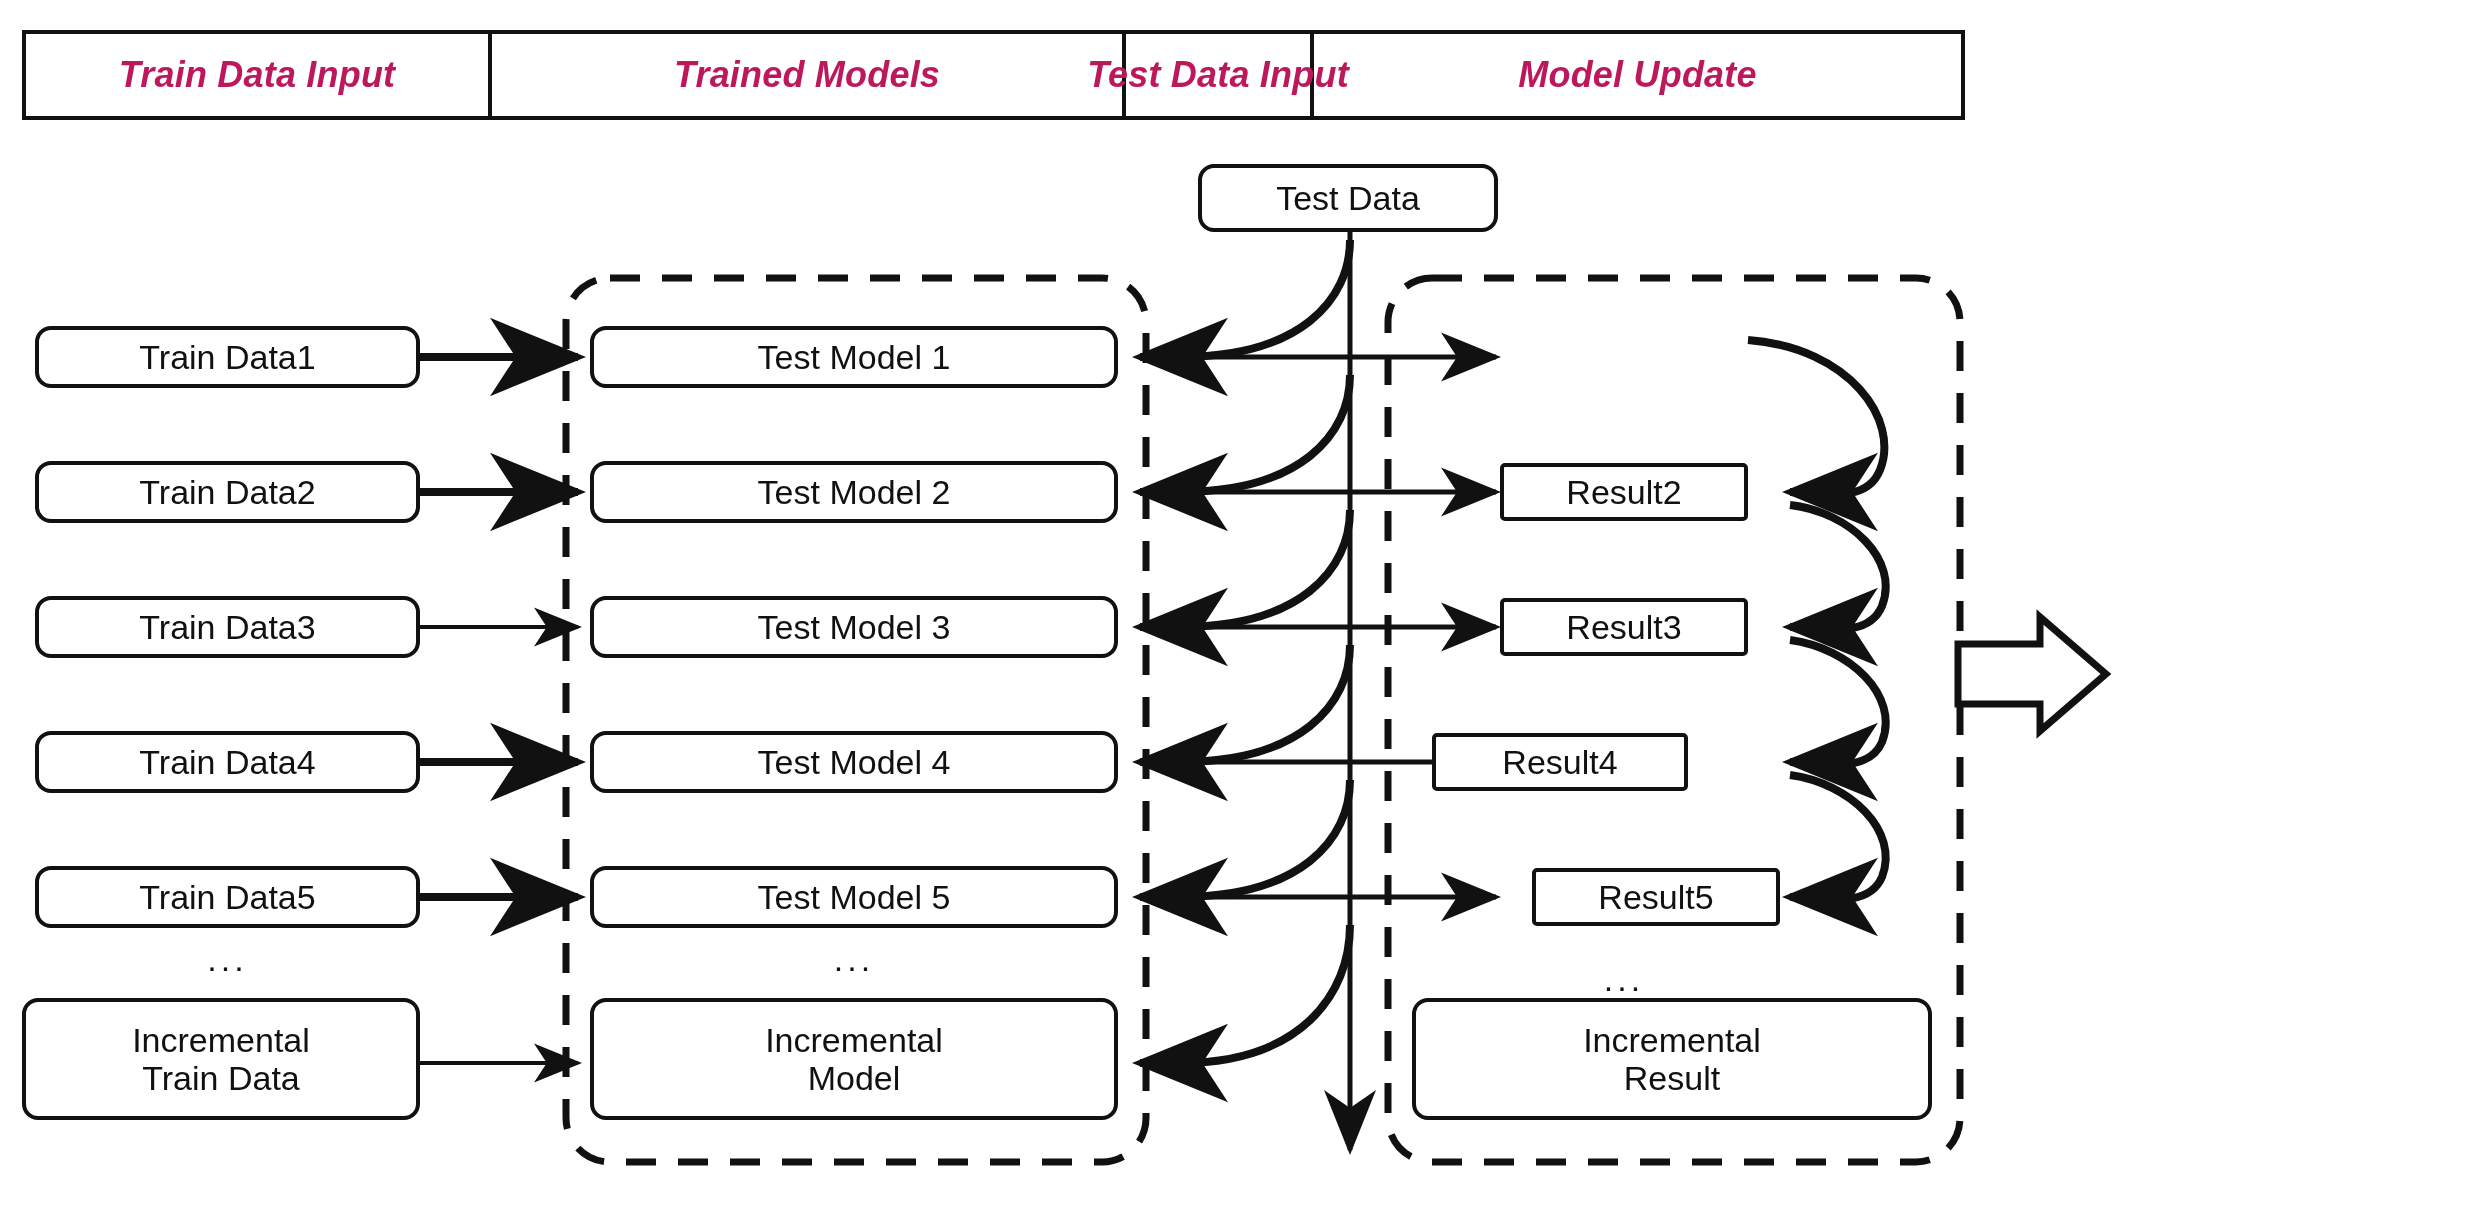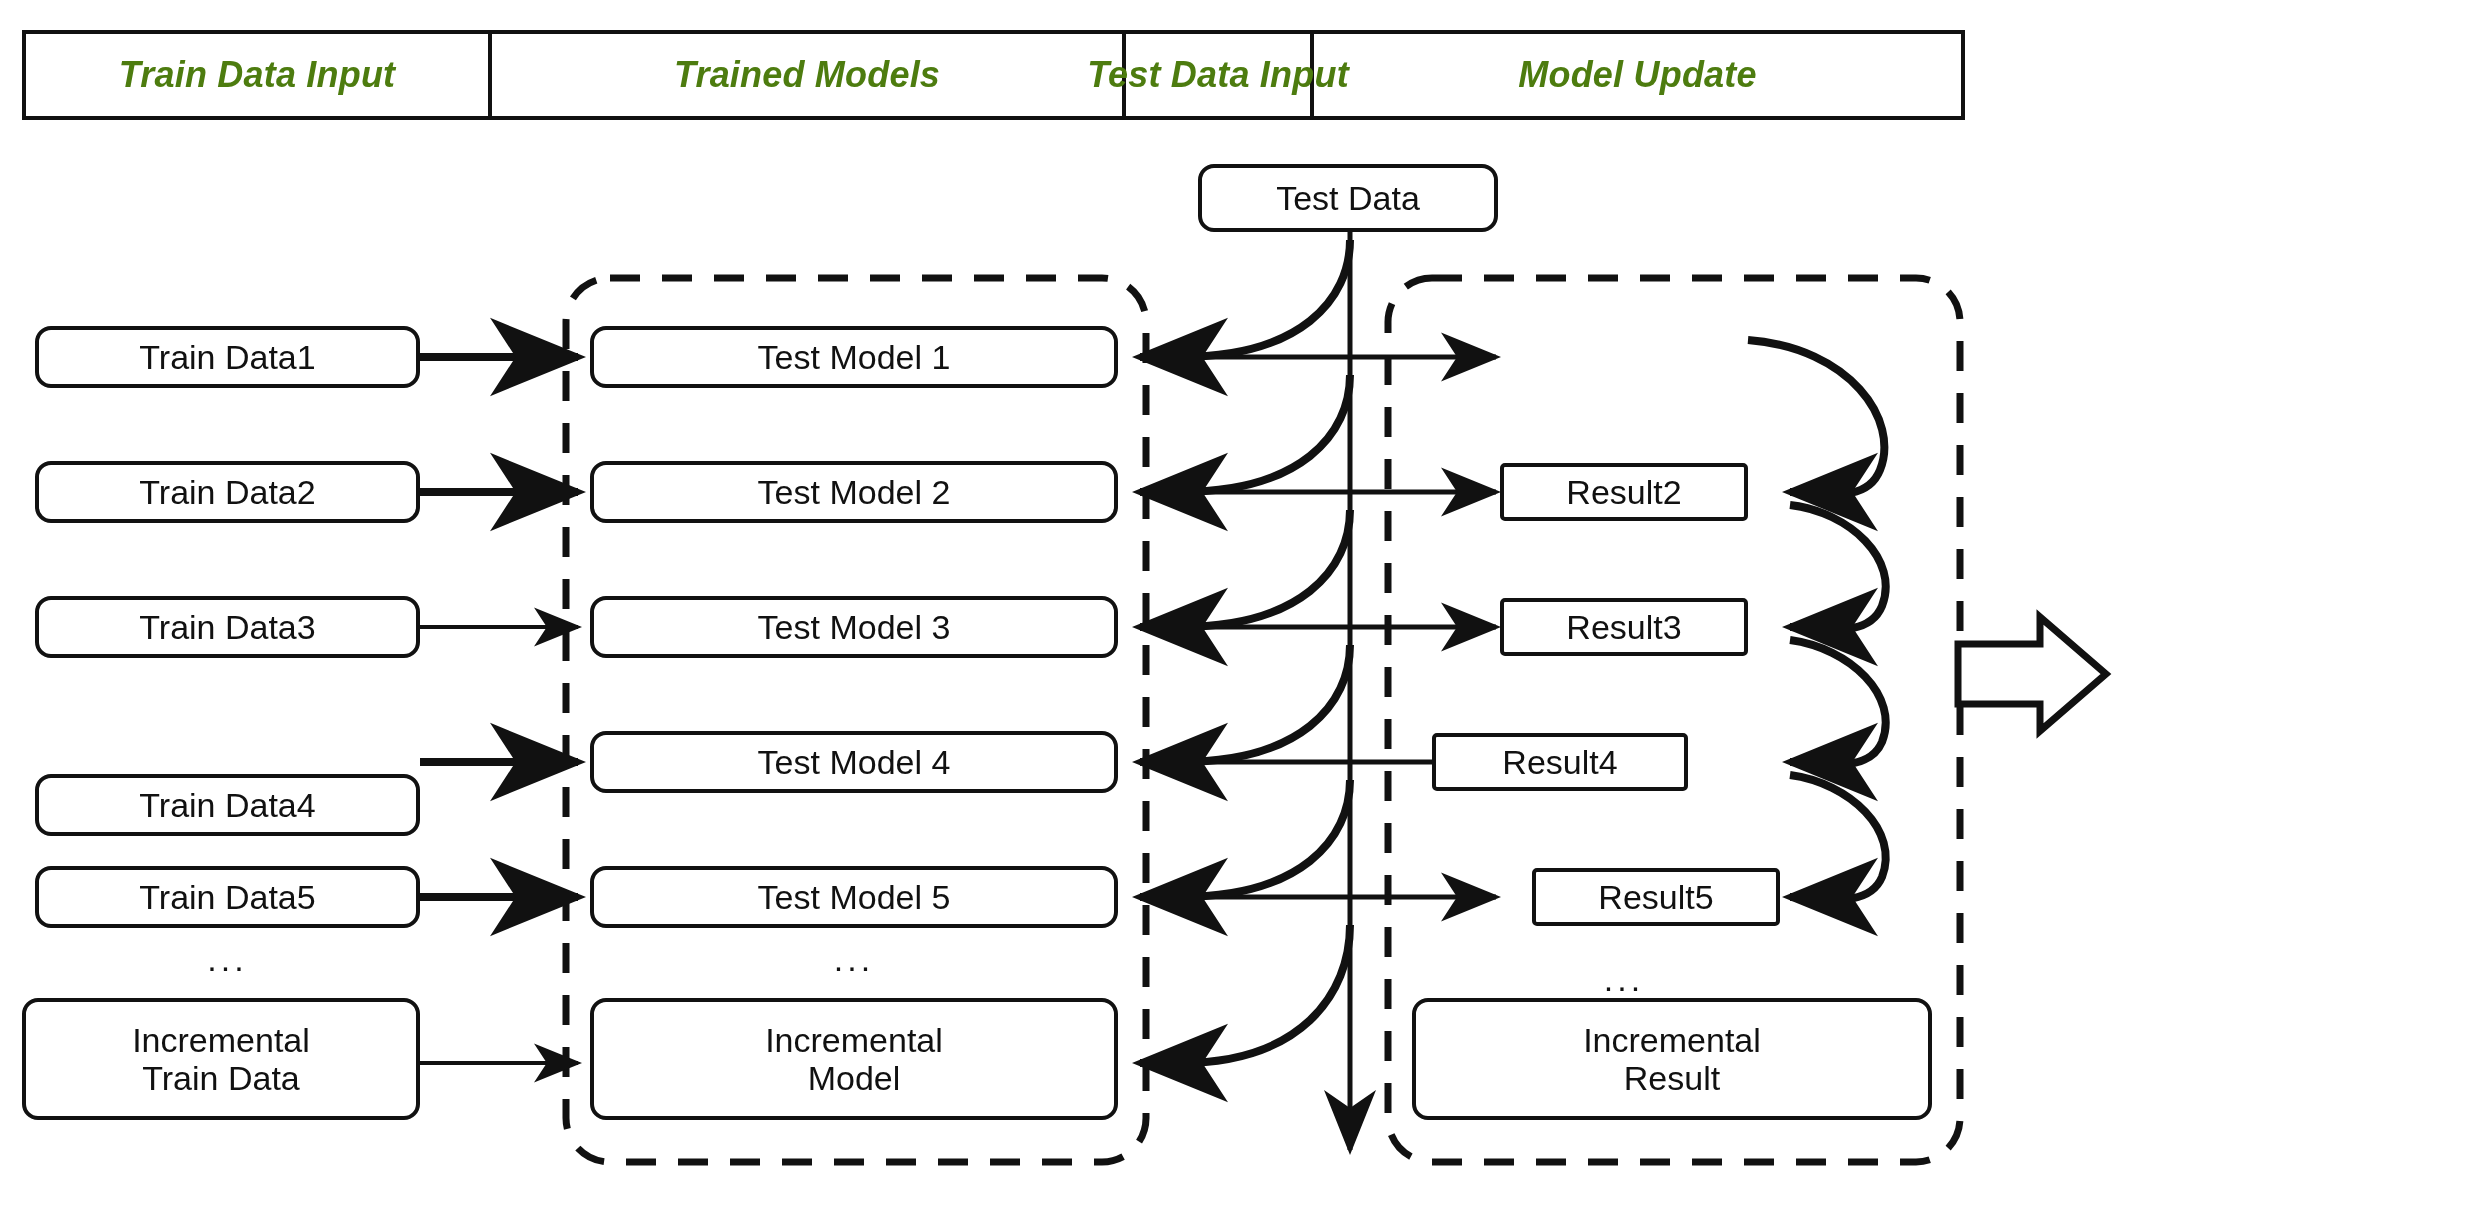--- a/index.html
+++ b/index.html
@@ -6,21 +6,21 @@
   body{font-family:"Liberation Sans", sans-serif;}
   #stage{position:relative;width:2486px;height:1220px;background:#ffffff;overflow:hidden;}
   #svgroot{position:absolute;left:0;top:0;width:2486px;height:1220px;}
 
   
   .hdr-table{position:absolute;left:22px;top:30px;width:1943px;height:90px;
              border:4px solid #111;box-sizing:border-box;display:flex;background:#fff;}
   .hdr-cell{display:flex;align-items:center;justify-content:center;
             border-right:4px solid #111;box-sizing:border-box;height:100%;}
   .hdr-cell:last-child{border-right:none;}
-  .hdr-cell span{font-weight:bold;font-style:italic;font-size:36px;color:#4d7c0f;
+  .hdr-cell span{font-weight:bold;font-style:italic;font-size:36px;color:#be185d;
                  letter-spacing:0.2px;white-space:nowrap;}
   .c0{width:466px;}
   .c1{width:634px;}
   .c2{width:188px;}
   .c3{flex:1;}
 
   
   .node{position:absolute;background:#fff;border:4px solid #111;box-sizing:border-box;
         display:flex;align-items:center;justify-content:center;text-align:center;
         color:#111;font-size:34px;line-height:1.12;}
@@ -110,21 +110,21 @@
 
   <div class="node round" style="left:35px;top:326px;width:385px;height:62px;">
     <span>Train Data1</span>
   </div>
   <div class="node round" style="left:35px;top:461px;width:385px;height:62px;">
     <span>Train Data2</span>
   </div>
   <div class="node round" style="left:35px;top:596px;width:385px;height:62px;">
     <span>Train Data3</span>
   </div>
-  <div class="node round" style="left:35px;top:774px;width:385px;height:62px;">
+  <div class="node round" style="left:35px;top:731px;width:385px;height:62px;">
     <span>Train Data4</span>
   </div>
   <div class="node round" style="left:35px;top:866px;width:385px;height:62px;">
     <span>Train Data5</span>
   </div>
   <div class="ell" style="left:35px;top:940px;width:385px;">...</div>
   <div class="node round" style="left:22px;top:998px;width:398px;height:122px;flex-direction:column;">
     <span>Incremental</span>
     <span>Train Data</span>
   </div>

